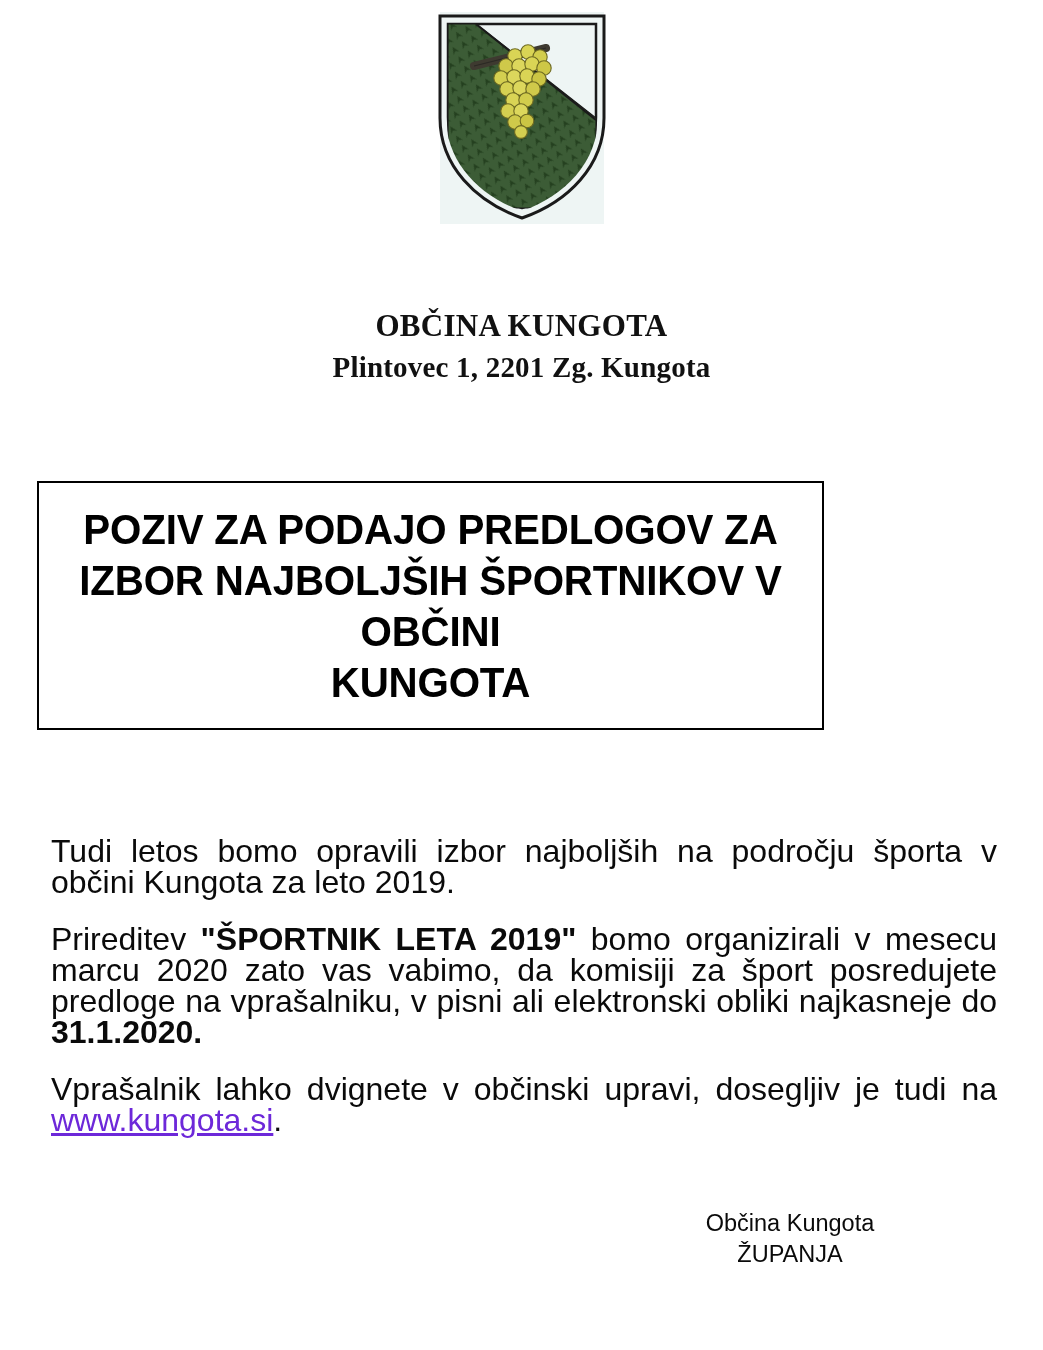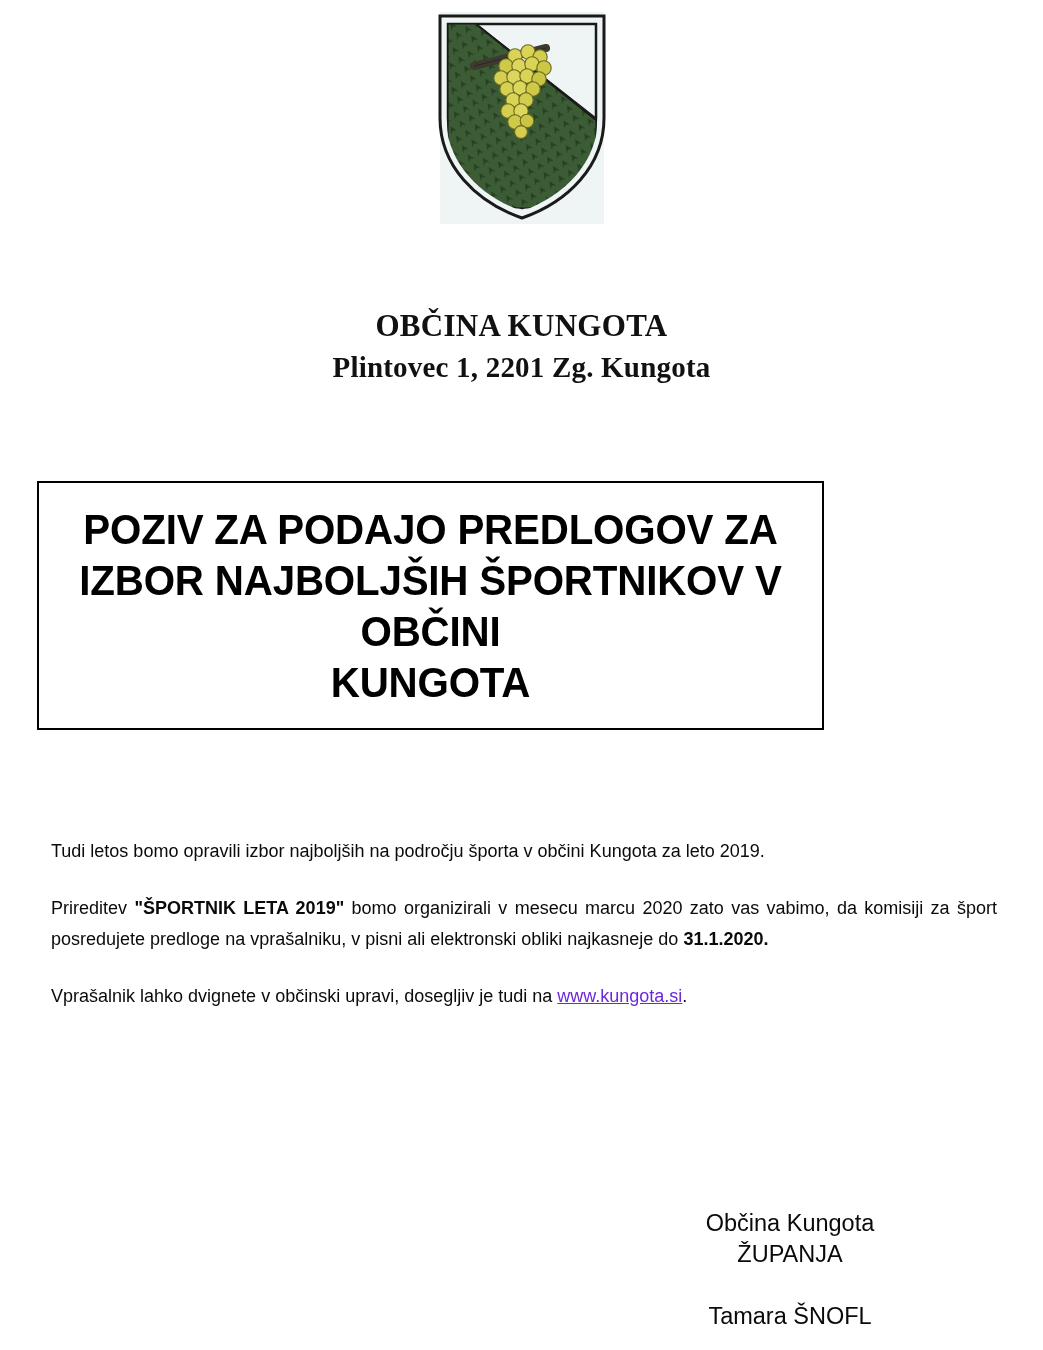--- a/index.html
+++ b/index.html
@@ -76,21 +76,21 @@
 
   
   .body-area {
     position: absolute;
     left: 51px;
     top: 836px;
     width: 946px;
   }
   .para {
     font-family: "Liberation Sans", sans-serif;
-    font-size: 18px;
+    font-size: 32px;
     line-height: 31px;
     text-align: justify;
     text-justify: inter-word;
     margin: 0 0 26px 0;
     color: #0a0a0a;
   }
   .para.last { margin-bottom: 0; }
   .para b { font-weight: bold; }
   .link {
     color: #6d28d9;
@@ -192,14 +192,13 @@
   <p class="para"><span>Prireditev </span><b>"ŠPORTNIK LETA 2019"</b><span> bomo organizirali v mesecu  marcu 2020 zato vas vabimo, da komisiji za šport posredujete predloge na vprašalniku, v pisni ali elektronski obliki najkasneje do </span><b>31.1.2020.</b><span></span></p>
 
   <p class="para"><span>Vprašalnik lahko dvignete v občinski upravi, dosegljiv je tudi na </span><span class="link">www.kungota.si</span><span>.</span></p>
 
 </div>
 
 <div class="signature">
   <div>Občina Kungota</div>
   <div>ŽUPANJA</div>
   <div class="gap"></div>
-  <div>Tamara ŠNOFL</div>
 </div>
 
 </body></html>

